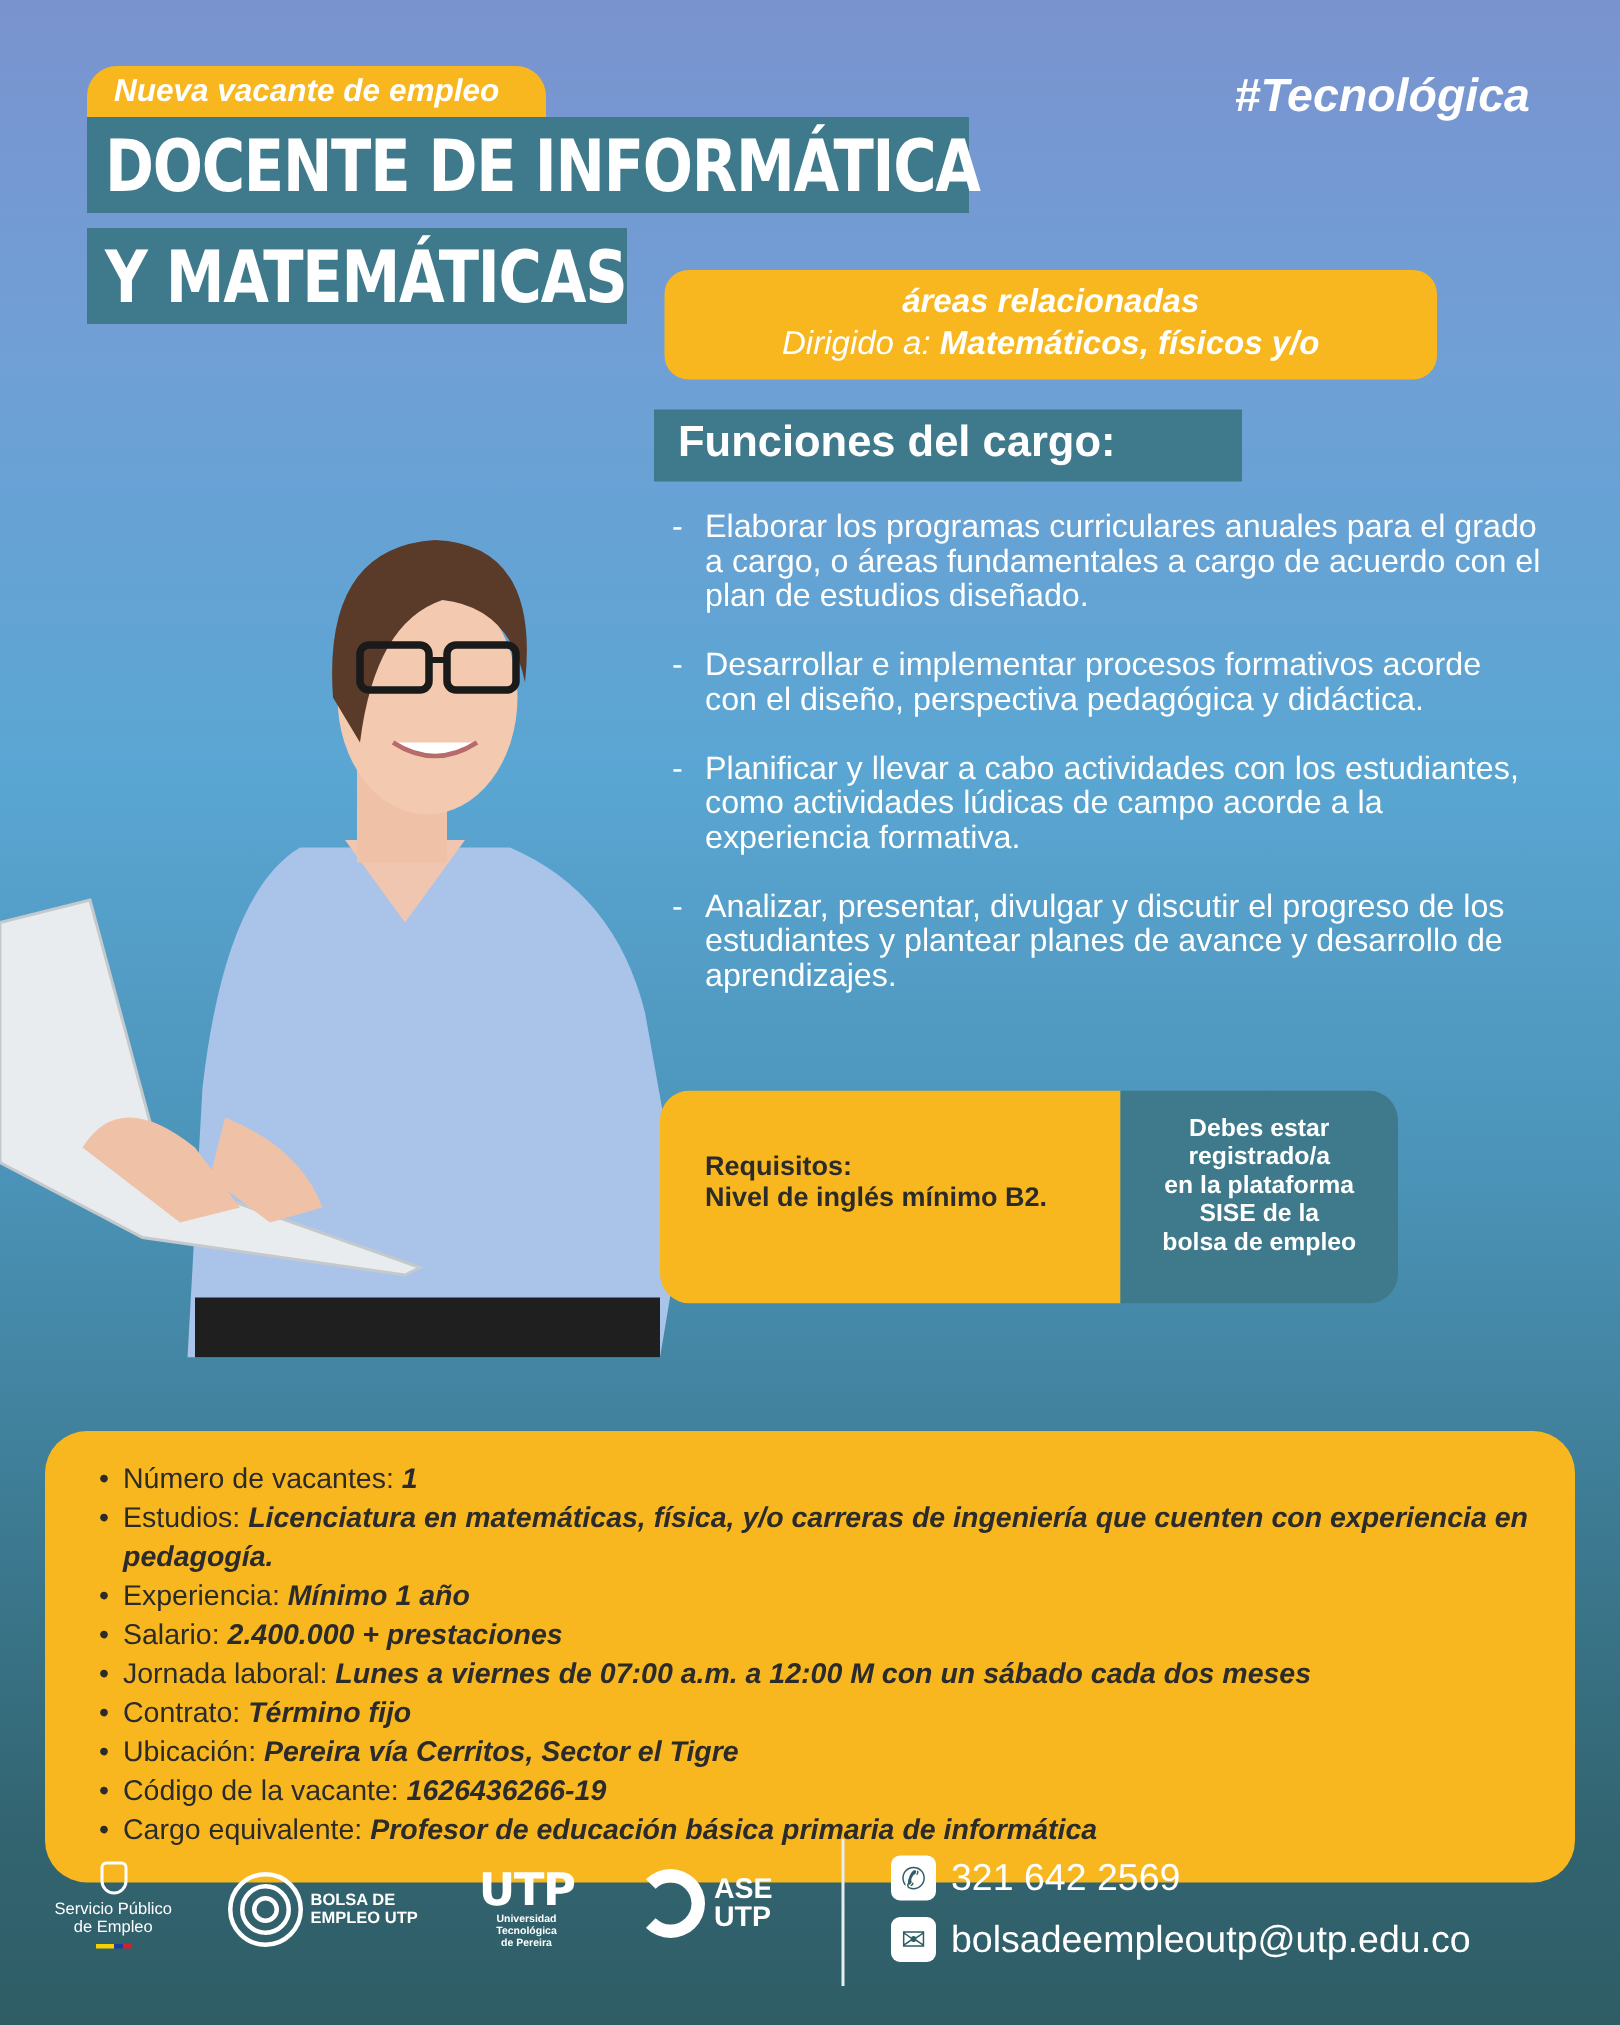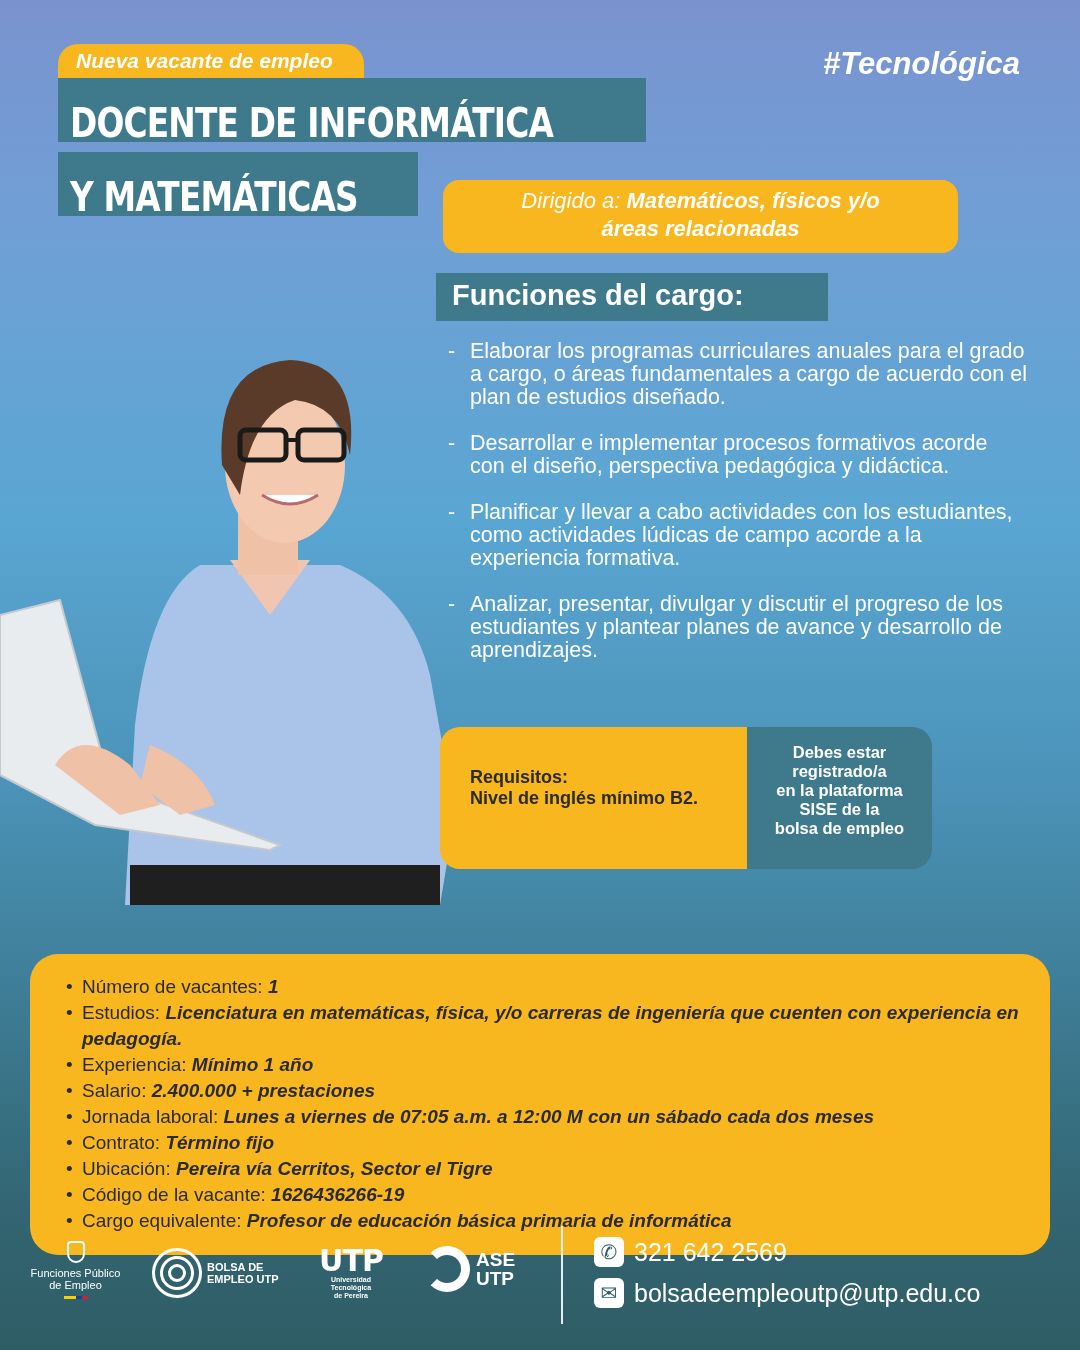--- a/index.html
+++ b/index.html
@@ -10,22 +10,22 @@
   }
   .tag-pill {
     position: absolute; left: 58px; top: 44px; width: 306px; height: 40px;
     background: #f8b71e; border-radius: 20px 20px 0 0;
     color: #fff; font-weight: bold; font-style: italic; font-size: 21px;
     padding: 5px 0 0 18px;
   }
   .hashtag { position: absolute; right: 60px; top: 46px; color: #fff; font-weight: bold; font-style: italic; font-size: 31px; }
   .title-line {
     position: absolute; background: #3f7a8c; color: #fff;
-    font-family: "DejaVu Sans", sans-serif; font-weight: bold; font-size: 40px;
-    letter-spacing: -1px; transform-origin: left center; padding: 12px 12px;
+    font-family: "DejaVu Sans", sans-serif; font-weight: bold; font-size: 48px;
+    letter-spacing: -1px; transform-origin: left center; padding: 0 12px;
   }
   .title-1 { left: 58px; top: 78px; width: 588px; height: 64px; line-height: 66px; }
   .title-2 { left: 58px; top: 152px; width: 360px; height: 64px; line-height: 66px; }
   .title-text { display: inline-block; transform: scaleX(0.82); transform-origin: left center; white-space: nowrap; }
   .directed {
     position: absolute; left: 443px; top: 180px; width: 515px; height: 73px;
     background: #f8b71e; border-radius: 16px; color: #fff; text-align: center;
     font-style: italic; font-size: 22px; line-height: 28px; padding-top: 7px;
   }
   .directed b { font-weight: bold; }
@@ -70,22 +70,22 @@
   <div class="hashtag">#Tecnológica</div>
 
   <div class="title-line title-1">
     <span class="title-text">DOCENTE DE INFORMÁTICA</span>
   </div>
   <div class="title-line title-2">
     <span class="title-text">Y MATEMÁTICAS</span>
   </div>
 
   <div class="directed">
+    <div><b>áreas relacionadas</b></div>
     <div><span>Dirigido a:</span> <b>Matemáticos, físicos y/o</b></div>
-    <div><b>áreas relacionadas</b></div>
   </div>
 
   <div class="func-header">Funciones del cargo:</div>
 
   <ul class="functions">
     <li><span class="dash">-</span><span>Elaborar los programas curriculares anuales para el grado a cargo, o áreas fundamentales a cargo de acuerdo con el plan de estudios diseñado.</span></li>
     <li><span class="dash">-</span><span>Desarrollar e implementar procesos formativos acorde con el diseño, perspectiva pedagógica y didáctica.</span></li>
     <li><span class="dash">-</span><span>Planificar y llevar a cabo actividades con los estudiantes, como actividades lúdicas de campo acorde a la experiencia formativa.</span></li>
     <li><span class="dash">-</span><span>Analizar, presentar, divulgar y discutir el progreso de los estudiantes y plantear planes de avance y desarrollo de aprendizajes.</span></li>
   </ul>
@@ -119,33 +119,33 @@
       <div>bolsa de empleo</div>
     </div>
   </div>
 
   <div class="details">
     <ul>
       <li><span class="label">Número de vacantes: </span><span class="value">1</span></li>
       <li><span class="label">Estudios: </span><span class="value">Licenciatura en matemáticas, física, y/o carreras de ingeniería que cuenten con experiencia en pedagogía.</span></li>
       <li><span class="label">Experiencia:  </span><span class="value">Mínimo 1 año</span></li>
       <li><span class="label">Salario:  </span><span class="value">2.400.000 + prestaciones</span></li>
-      <li><span class="label">Jornada laboral: </span><span class="value">Lunes a viernes de 07:05 a.m. a 12:00 M con un sábado cada dos meses</span></li>
+      <li><span class="label">Jornada laboral: </span><span class="value">Lunes a viernes de 07:00 a.m. a 12:00 M con un sábado cada dos meses</span></li>
       <li><span class="label">Contrato: </span><span class="value">Término fijo</span></li>
       <li><span class="label">Ubicación: </span><span class="value">Pereira vía Cerritos, Sector el Tigre</span></li>
       <li><span class="label">Código de la vacante: </span><span class="value">1626436266-19</span></li>
       <li><span class="label">Cargo equivalente: </span><span class="value">Profesor de educación básica primaria de informática</span></li>
     </ul>
   </div>
 
   <div class="footer">
 
     <div class="logo" style="left:28px; top:26px; width:95px; text-align:center; font-size:11px; line-height:12px;">
       <div style="width:18px; height:22px; margin:0 auto 4px; border:2px solid #fff; border-radius:4px 4px 9px 9px;"></div>
-      <div>Funciones Público</div>
+      <div>Servicio Público</div>
       <div>de Empleo</div>
       <div style="width:24px; height:3px; margin:5px auto 0; background:linear-gradient(90deg,#f8d000 50%,#1c3f95 50% 75%,#d3202a 75%);"></div>
     </div>
 
     <div class="logo" style="left:152px; top:33px; display:flex; align-items:center;">
       <div style="width:50px; height:50px; border:3px solid #fff; border-radius:50%; display:flex; align-items:center; justify-content:center;">
         <div style="width:34px; height:34px; border:3px solid #fff; border-radius:50%; display:flex; align-items:center; justify-content:center;">
           <div style="width:18px; height:18px; border:3px solid #fff; border-radius:50%;"></div>
         </div>
       </div>

